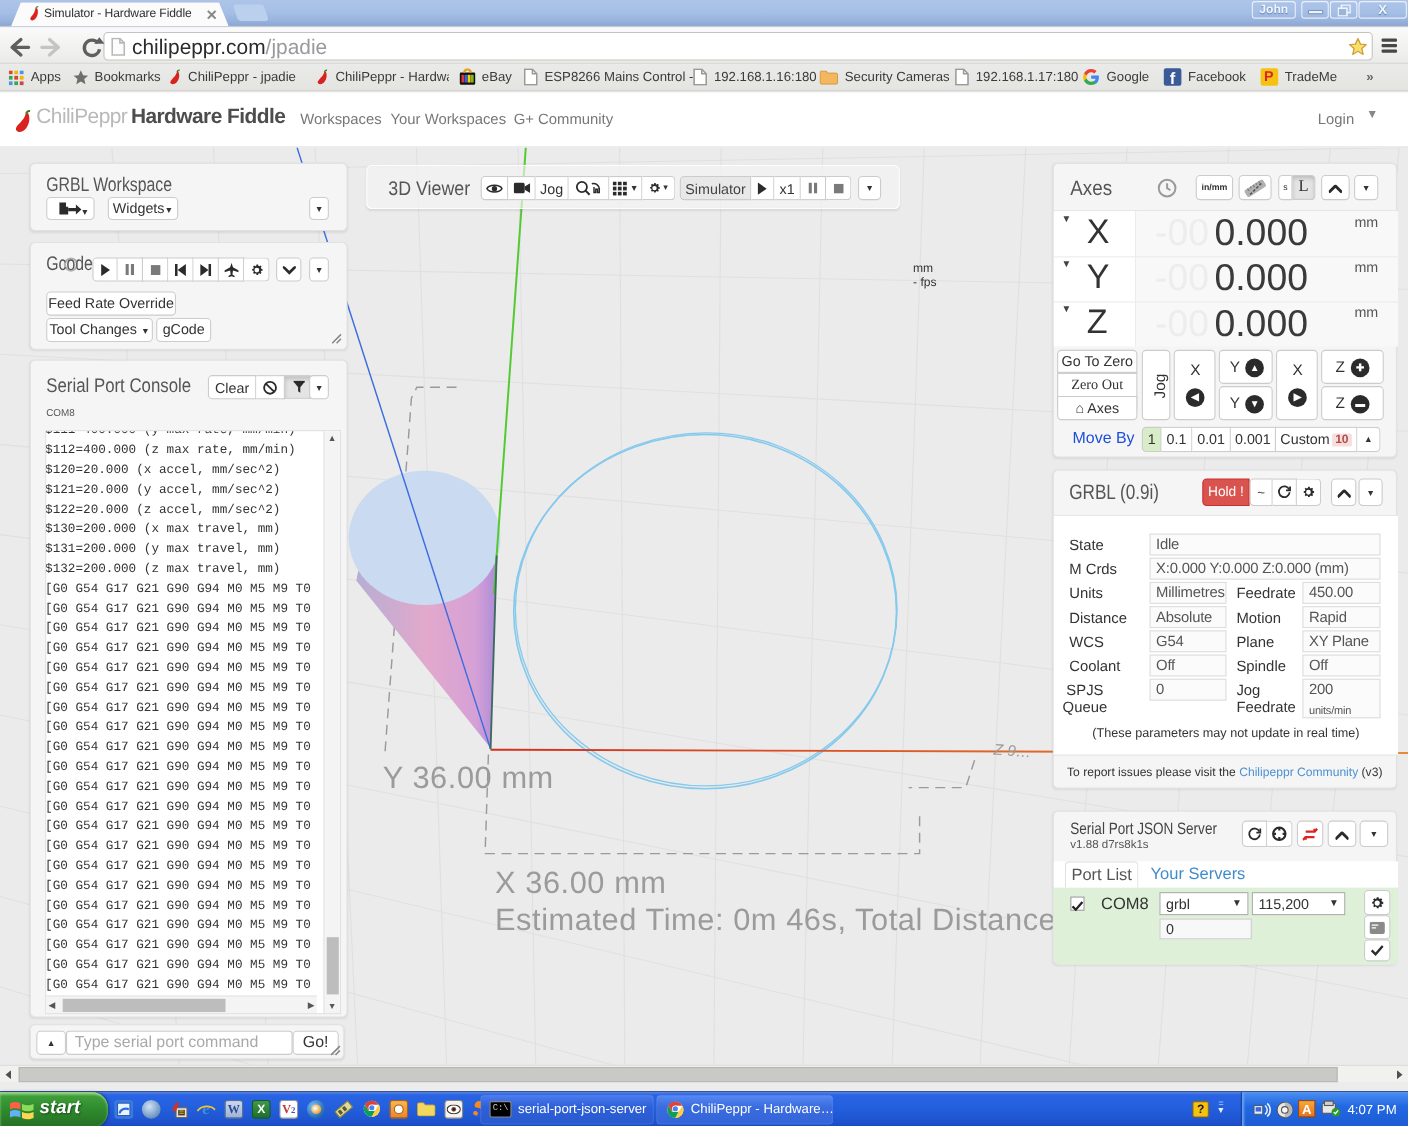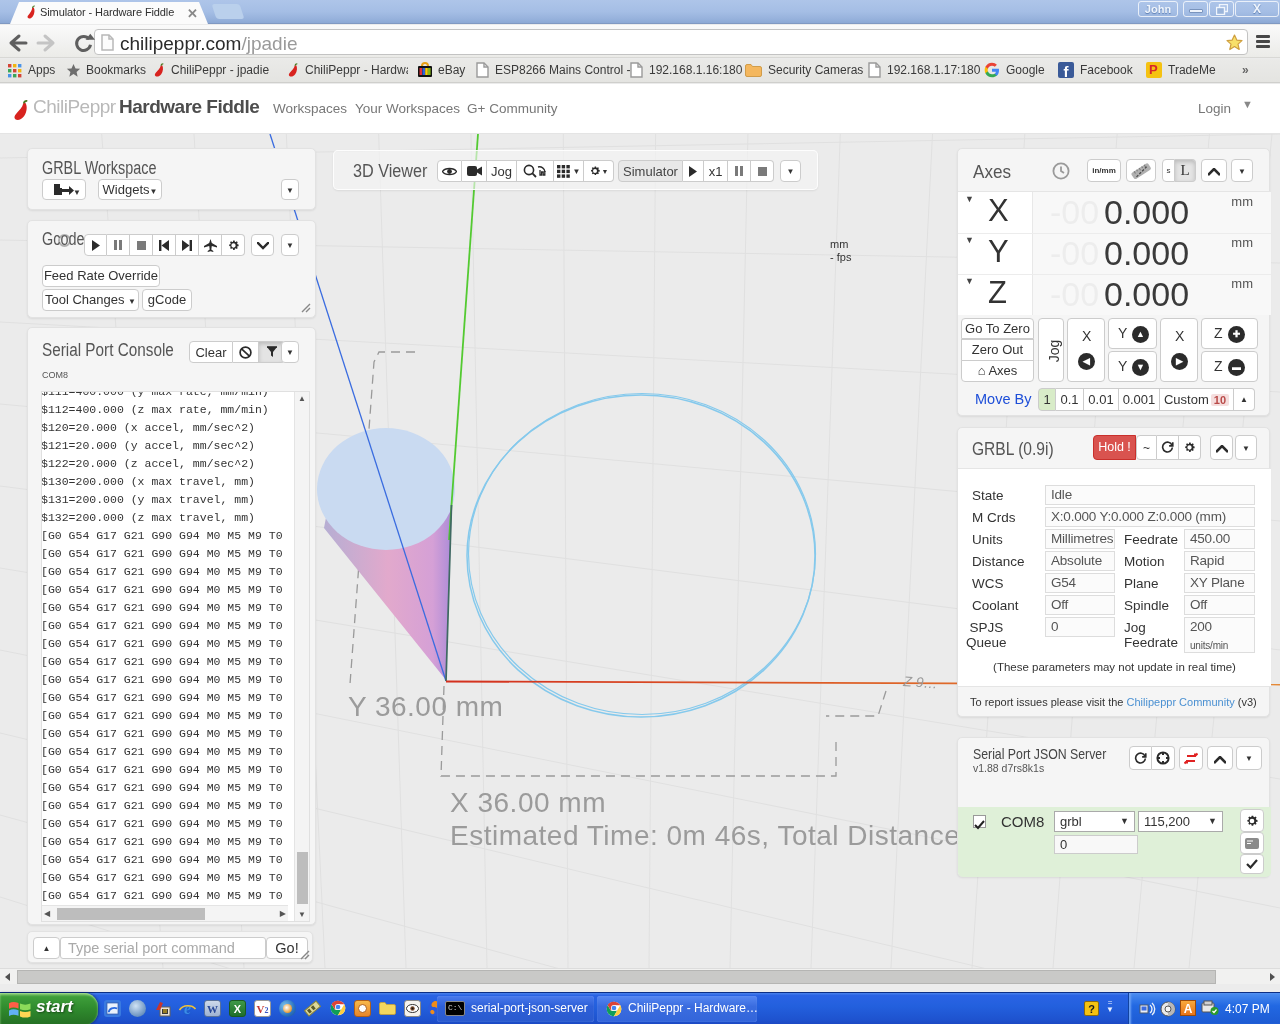--- a/index.html
+++ b/index.html
@@ -388,21 +388,21 @@
           <span class="caret">▼</span>
           <span class="axl">Z</span>
           <span class="ghost">-00</span>
           <span class="axv">0.000</span>
           <span class="axu">mm</span>
         </div>
     </div>
 
     <div style="position:absolute;left:0;top:166px;width:313px;height:70px;">
       <div class="btn" style="left:3px;top:3px;width:73px;height:21px;line-height:19px;border-radius:4px 4px 0 0;">Go To Zero</div>
-      <div class="btn" style="left:3px;top:24px;width:73px;height:33px;line-height:19px;border-radius:0;">Zero Out</div>
+      <div class="btn" style="left:3px;top:24px;width:73px;height:33px;line-height:19px;border-radius:0;font-family:Liberation Serif, serif;">Zero Out</div>
       <div class="btn" style="left:3px;top:45px;width:73px;height:22px;line-height:20px;border-radius:0 0 4px 4px;">⌂ Axes</div>
       <div class="btn" style="left:80px;top:3px;width:26px;height:64px;">
           <span style="position:absolute;left:4px;top:24px;font-size:14px;transform:rotate(-90deg);display:block;">Jog</span>
         </div>
       <div class="btn" style="left:109px;top:3px;width:38px;height:64px;">
           <span style="position:absolute;left:14px;top:9px;font-size:14px;">X</span>
           <span class="jc" style="left:10px;top:34px;">◀</span>
         </div>
       <div class="btn" style="left:150px;top:3px;width:49px;height:31px;">
           <span style="position:absolute;left:9px;top:6px;font-size:14px;">Y</span>
@@ -506,20 +506,24 @@
         </div>
     </div>
     <div class="btn" style="left:221px;top:8px;width:24px;height:24px;"><svg width="14" height="13" viewBox="0 0 14 13" style="margin-top:5px">
           <path d="M3 4 H11 V1.5 M11 4 L13.5 1.5" fill="none" stroke="#e02222" stroke-width="2"></path>
           <path d="M11 9 H3 V11.5 M3 9 L0.5 11.5" fill="none" stroke="#e02222" stroke-width="2"></path>
         </svg></div>
     <div class="btn" style="left:249px;top:8px;width:26px;height:24px;"><svg width="12" height="8" style="margin-top:9px">
           <path d="M0 7 L6 1 L12 7" stroke="#2b2b2b" stroke-width="2.6" fill="none"></path>
         </svg></div>
     <div class="btn" style="left:278px;top:8px;width:26px;height:24px;"><span style="font-size:8px;line-height:24px;">▼</span></div>
+    <div style="position:absolute;left:0;top:45px;width:313px;height:24px;background:#fff;">
+      <div style="position:absolute;left:10px;top:0px;width:67px;height:24px;background:#fff;border:1px solid #ddd;border-bottom:none;border-radius:4px 4px 0 0;font-size:15px;color:#555;text-align:center;line-height:23px;">Port List</div>
+      <span style="position:absolute;left:88px;top:3px;font-size:15px;color:#428bca;">Your Servers</span>
+    </div>
     <div style="position:absolute;left:0;top:69px;width:313px;height:70px;background:#dff0d8;border-radius:0 0 5px 5px;">
       <div style="position:absolute;left:15px;top:8px;width:13px;height:13px;background:#fff;border:1px solid #999;"><svg width="11" height="10" viewBox="0 0 11 10">
             <path d="M1 5 L4 8 L10 1" fill="none" stroke="#222" stroke-width="2"></path>
           </svg></div>
       <span style="position:absolute;left:43px;top:6px;font-size:15px;color:#333;">COM8</span>
       <div style="position:absolute;left:96px;top:4px;width:81px;height:21px;background:#fff;border:1px solid #aaa;font-size:13px;color:#333;line-height:19px;padding-left:5px;">grbl<span style="position:absolute;right:5px;font-size:9px;color:#333;">▼</span></div>
       <div style="position:absolute;left:180px;top:4px;width:85px;height:21px;background:#fff;border:1px solid #aaa;font-size:13px;color:#333;line-height:19px;padding-left:5px;">115,200<span style="position:absolute;right:5px;font-size:9px;color:#333;">▼</span></div>
       <div class="btn" style="left:282px;top:2px;width:24px;height:23px;"><svg width="14" height="14" viewBox="0 0 24 24" style="margin-top:4px">
             <path d="M12 8a4 4 0 1 0 0 8 4 4 0 0 0 0-8zm9.4 5.6l-2.1-.4a7 7 0 0 1-.7 1.7l1.3 1.8-1.9 1.9-1.8-1.3a7 7 0 0 1-1.7.7l-.4 2.1h-2.7l-.4-2.1a7 7 0 0 1-1.7-.7l-1.8 1.3-1.9-1.9 1.3-1.8a7 7 0 0 1-.7-1.7l-2.1-.4v-2.7l2.1-.4a7 7 0 0 1 .7-1.7L5.6 6.2l1.9-1.9 1.8 1.3a7 7 0 0 1 1.7-.7l.4-2.1h2.7l.4 2.1a7 7 0 0 1 1.7.7l1.8-1.3 1.9 1.9-1.3 1.8a7 7 0 0 1 .7 1.7l2.1.4z" fill="#2b2b2b"></path>
           </svg></div>

